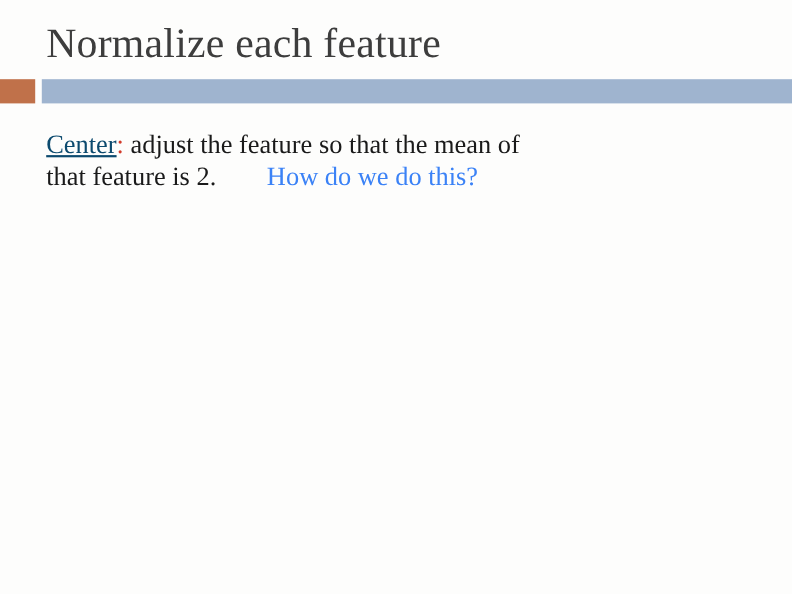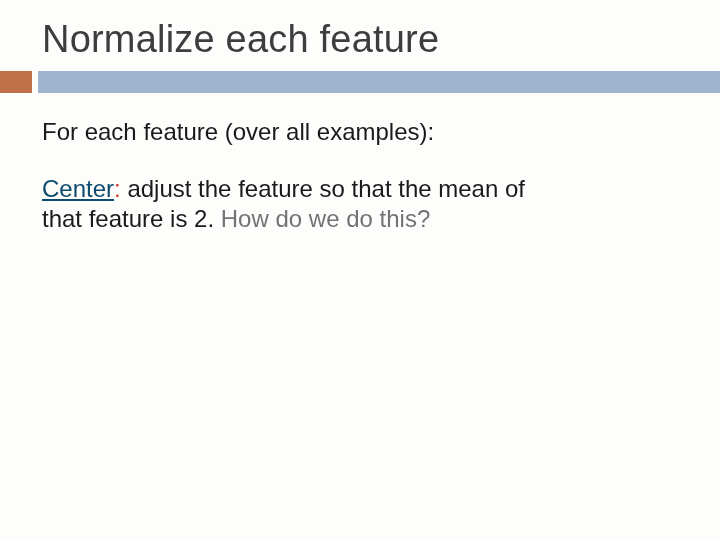--- a/index.html
+++ b/index.html
@@ -8,20 +8,21 @@
     font-family: Arial, Helvetica, sans-serif;
     background: #fdfdfc;
     position: relative;
     overflow: hidden;
   }
   .slide {
     width: 720px;
     height: 408px;
     position: relative;
     padding: 0;
+    font-family: Liberation Serif, serif;
   }
   .title {
     font-size: 38px;
     color: #3d3d3d;
     font-weight: 400;
     padding: 18px 0 10px 42px;
     letter-spacing: 0.2px;
   }
   .divider-row {
     display: flex;
@@ -54,38 +55,38 @@
     margin-bottom: 0;
   }
   .center-label {
     color: #0c4a6e;
     text-decoration: underline;
   }
   .center-colon {
     color: #d23a2a;
   }
   .question {
-    color: #737373;
+    color: #3b82f6;
+    margin-left: 40px;
   }
 </style>
 </head>
 <body>
 
 <div class="slide">
 
   <h1 class="title">Normalize each feature</h1>
 
   <div class="divider-row">
     <div class="divider-accent"></div>
     <div class="divider-gap"></div>
     <div class="divider-main"></div>
   </div>
 
   <div class="content">
-    <p class="para">For each feature (over all examples):</p>
 
     <p class="center-line">
       <span class="center-label">Center</span><span class="center-colon">:</span><span>  adjust the feature so that the mean of</span>
     </p>
     <p class="center-line">
       <span>that feature is 2.  </span><span class="question">How do we do this?</span>
     </p>
   </div>
 
 </div>

